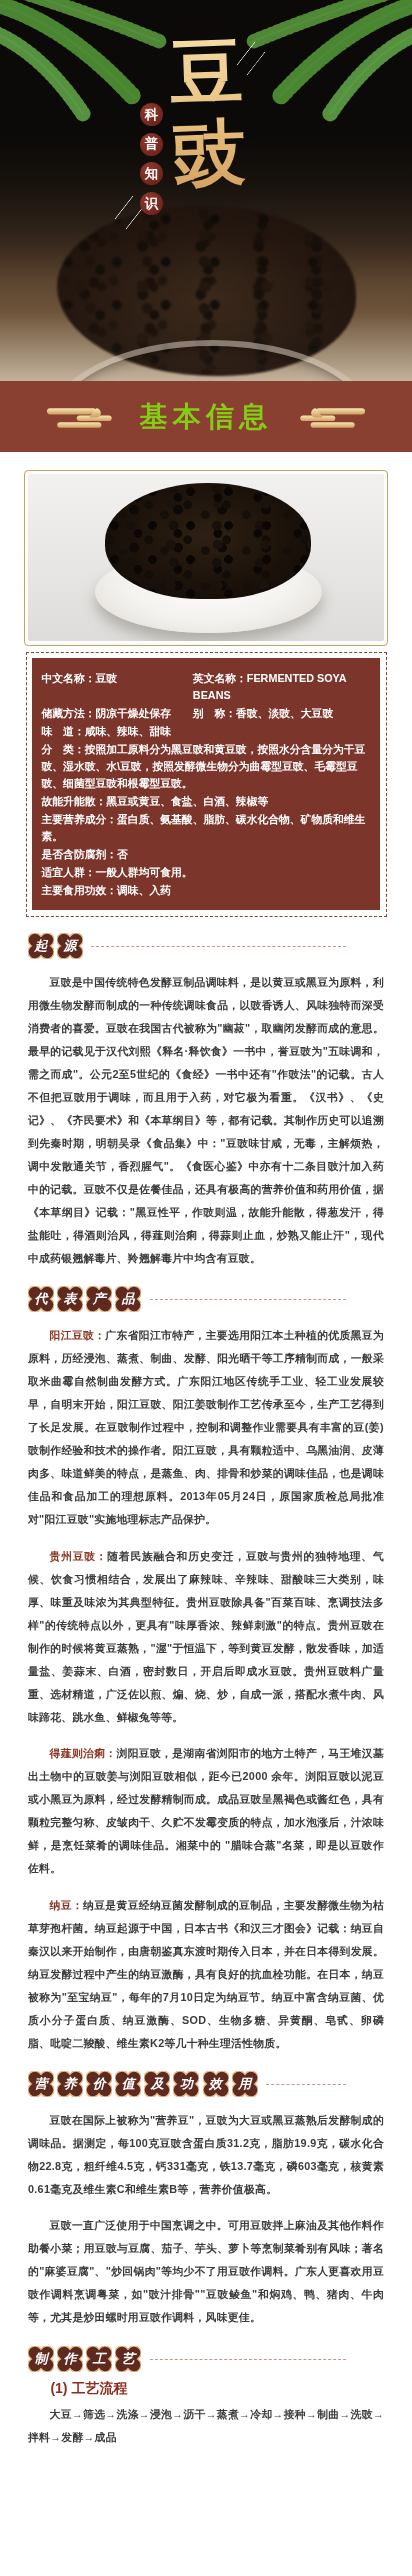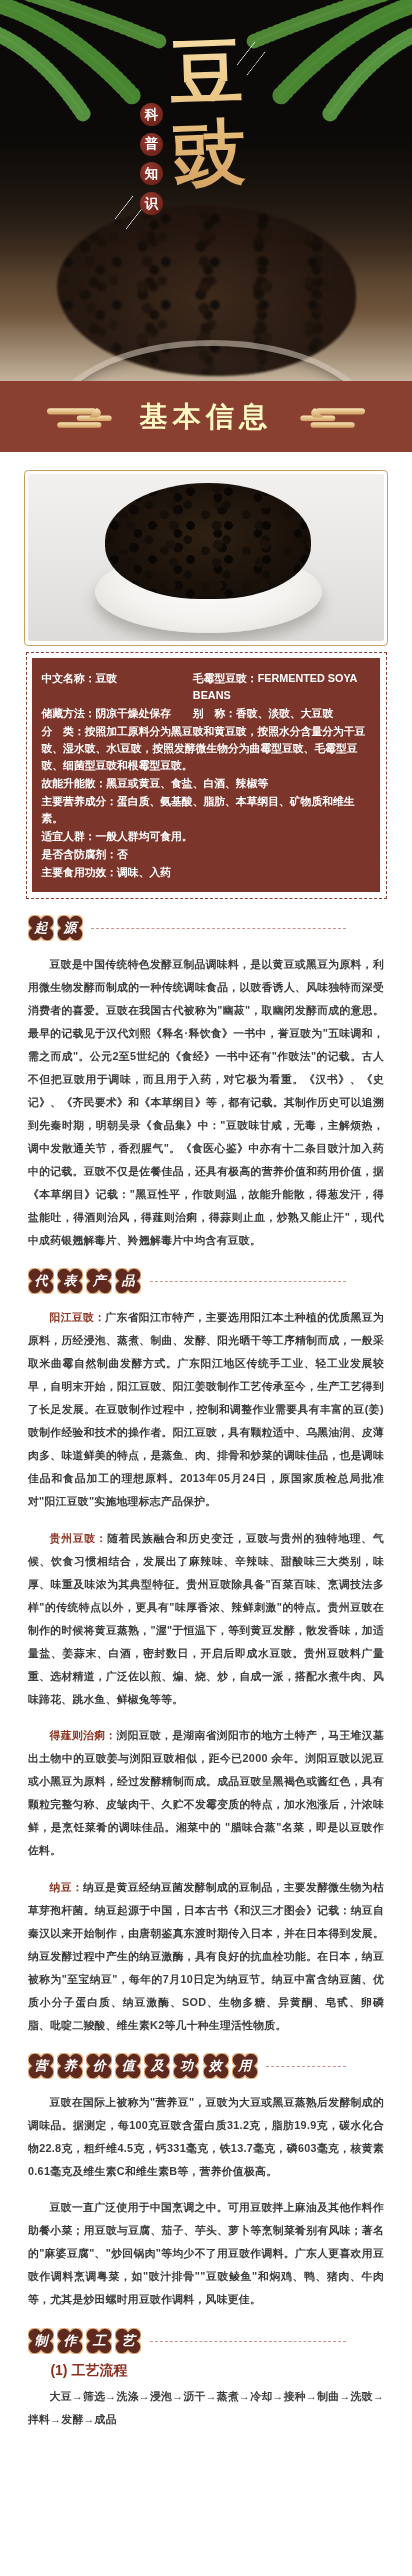--- a/index.html
+++ b/index.html
@@ -36,21 +36,21 @@
   .hero-seals{position:absolute;left:140px;top:103px;width:24px;}
   .seal{width:23px;height:23px;border-radius:50%;margin-bottom:6.7px;
      background:radial-gradient(circle at 35% 30%,#94382c,#6e241c 75%);
      color:#fff;font-family:"Liberation Serif",serif;font-size:13.4px;font-weight:700;
      display:flex;align-items:center;justify-content:center;}
   .slash{position:absolute;width:30px;border-top:1.5px solid #fff;transform:rotate(-52deg);border-radius:1px;}
   .s1{left:231px;top:53px;} .s2{left:241px;top:63px;}
   .s3{left:109px;top:207px;} .s4{left:120px;top:217px;}
   
   .banner{position:relative;height:71px;background:#8a4031;display:flex;align-items:center;justify-content:center;}
-  .banner h1{margin:17px;color:#fef9c3;font-family:"Liberation Serif",serif;font-size:28px;font-weight:700;letter-spacing:5.2px;}
+  .banner h1{margin:17px;color:#84cc16;font-family:"Liberation Serif",serif;font-size:28px;font-weight:700;letter-spacing:5.2px;}
   .cloud{position:absolute;top:24px;}
   .cloud-l{left:47px;} .cloud-r{right:47px;transform:scaleX(-1);}
   
   .photobox{width:364px;height:176px;margin:17.5px auto 0;border:1px solid #c9a063;border-radius:4.1px;
      padding:3.1px;box-sizing:border-box;background:#fff;}
   .photo-inner{position:relative;width:100%;height:100%;overflow:hidden;border-radius:2.1px;
      background:linear-gradient(180deg,#f2f1ef 0%,#e4e3e1 70%,#dddcda 100%);}
   .pb-beans{position:absolute;left:77px;top:9.3px;width:206px;height:116px;border-radius:50% 50% 46% 46%;
      background:
        radial-gradient(circle at 25% 25%,#090604 0 4.1px,transparent 4.6px),
@@ -165,31 +165,32 @@
     <div class="photo-inner">
       <div class="pb-bowl"></div>
       <div class="pb-beans"></div>
     </div>
   </section>
 
   <section class="infobox">
     <div class="info-inner" id="info-rows">
         <div class="irow">
           <span class="cell l">中文名称：豆豉</span>
-          <span class="cell r">毛霉型豆豉：FERMENTED SOYA BEANS</span>
+          <span class="cell r">英文名称：FERMENTED SOYA BEANS</span>
         </div>
         <div class="irow">
           <span class="cell l">储藏方法：阴凉干燥处保存</span>
           <span class="cell r">别　称：香豉、淡豉、大豆豉</span>
         </div>
+        <div class="irow single">味　道：咸味、辣味、甜味</div>
         <div class="irow single">分　类：按照加工原料分为黑豆豉和黄豆豉，按照水分含量分为干豆豉、湿水豉、水\豆豉，按照发酵微生物分为曲霉型豆豉、毛霉型豆豉、细菌型豆豉和根霉型豆豉。</div>
         <div class="irow single">故能升能散：黑豆或黄豆、食盐、白酒、辣椒等</div>
-        <div class="irow single">主要营养成分：蛋白质、氨基酸、脂肪、本草纲目、矿物质和维生素。</div>
+        <div class="irow single">主要营养成分：蛋白质、氨基酸、脂肪、碳水化合物、矿物质和维生素。</div>
+        <div class="irow single">是否含防腐剂：否</div>
         <div class="irow single">适宜人群：一般人群均可食用。</div>
-        <div class="irow single">是否含防腐剂：否</div>
         <div class="irow single">主要食用功效：调味、入药</div>
       </div>
   </section>
 
   <section class="tsec">
     <div class="sec-head">
       <span class="badges" style="display: flex;">
           <span class="qbadge">
             <svg width="26" height="26" viewBox="0 0 48 48">
               <path d="M24 6.1 A13 13 0 1 1 41.9 24 A13 13 0 1 1 24 41.9 A13 13 0 1 1 6.1 24 A13 13 0 1 1 24 6.1 Z" fill="#5e2a20" stroke="#edbd8c" stroke-width="2.5"></path>

